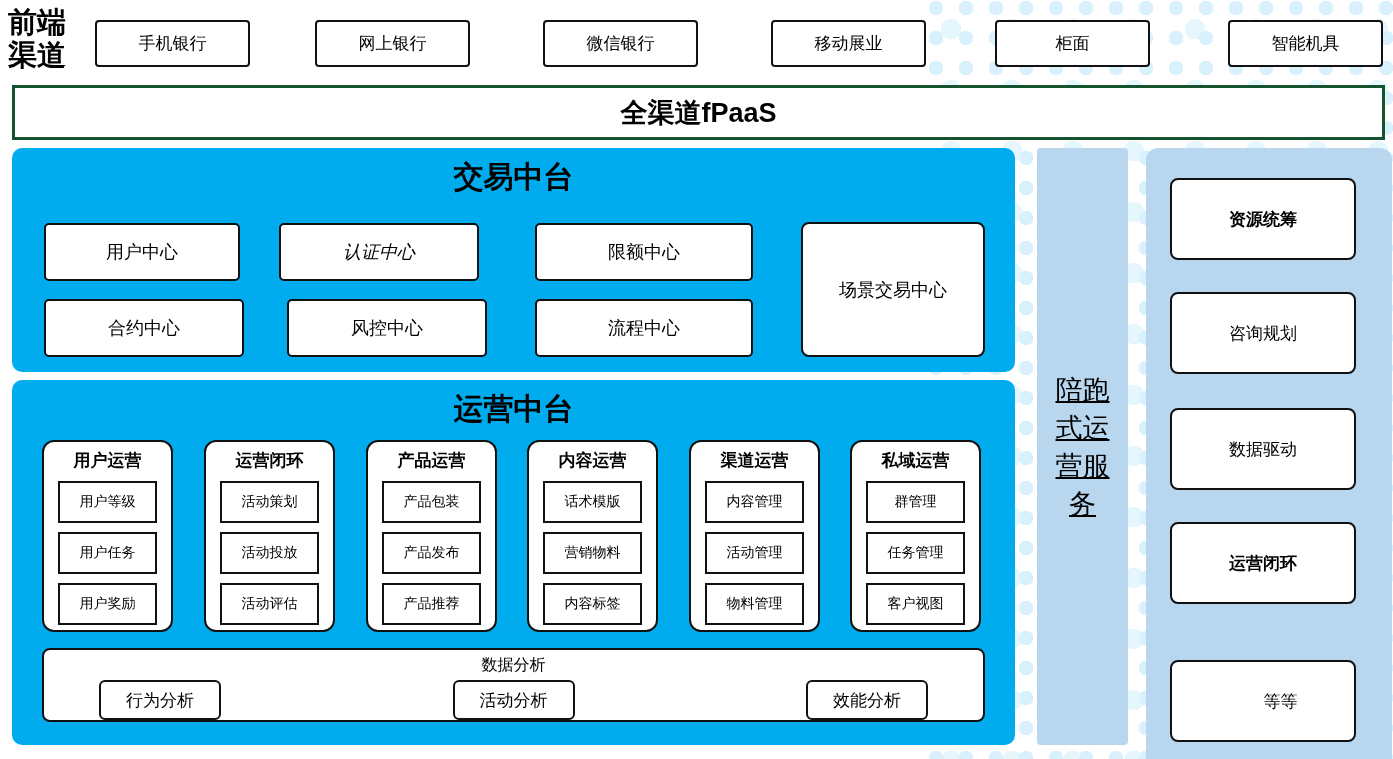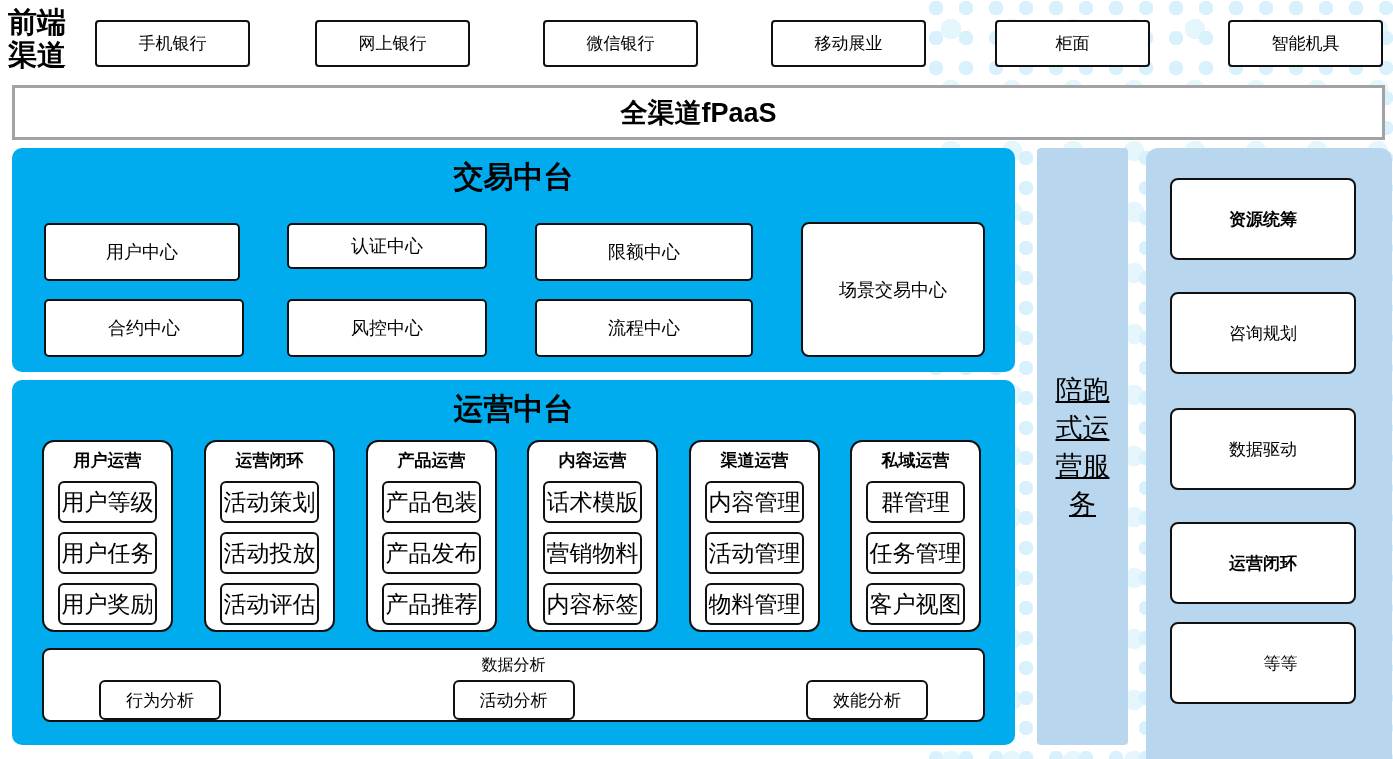--- a/index.html
+++ b/index.html
@@ -34,54 +34,54 @@
   .chan {
     position: absolute; top: 20px;
     width: 155px; height: 47px;
     background: #fff; border: 2px solid #111; border-radius: 4px;
     display: flex; align-items: center; justify-content: center;
     font-size: 17px; z-index: 2;
   }
   .fpaas {
     position: absolute; left: 12px; top: 85px;
     width: 1373px; height: 55px;
-    background: #fff; border: 3px solid #a3a3a3;
+    background: #fff; border: 3px solid #14532d;
     display: flex; align-items: center; justify-content: center;
     font-size: 27px; font-weight: bold; z-index: 2;
   }
   .section {
     position: absolute; left: 12px; width: 1003px;
     background: #00ACEE; border-radius: 10px; z-index: 2;
   }
   .trade { top: 148px; height: 224px; }
   .ops   { top: 380px; height: 365px; }
   .sec-title { text-align: center; font-size: 30px; font-weight: bold; margin-top: 9px; }
   .tbox {
     position: absolute; background: #fff; border: 2px solid #111; border-radius: 5px;
     display: flex; align-items: center; justify-content: center; font-size: 18px;
   }
   .t1 { left: 32px;  top: 75px;  width: 196px; height: 58px; }
-  .t2 { left: 275px; top: 75px;  width: 200px; height: 46px; }
+  .t2 { left: 267px; top: 75px;  width: 200px; height: 58px; font-style: italic; }
   .t3 { left: 523px; top: 75px;  width: 218px; height: 58px; }
   .t4 { left: 32px;  top: 151px; width: 200px; height: 58px; }
   .t5 { left: 275px; top: 151px; width: 200px; height: 58px; }
   .t6 { left: 523px; top: 151px; width: 218px; height: 58px; }
   .t-tall { left: 789px; top: 74px; width: 184px; height: 135px; border-radius: 8px; }
   .op-col {
     position: absolute; top: 60px; width: 131px; height: 192px;
     background: #fff; border: 2px solid #111; border-radius: 12px;
     display: flex; flex-direction: column; align-items: center;
   }
   .c0 { left: 30px; }  .c1 { left: 192px; } .c2 { left: 354px; }
   .c3 { left: 515px; } .c4 { left: 677px; } .c5 { left: 838px; }
   .op-col-title { font-size: 17px; font-weight: 600; margin-top: 7px; }
   .op-item {
     width: 99px; height: 42px; margin-top: 9px;
-    background: #fff; border: 2px solid #111; border-radius: 6px;
-    display: flex; align-items: center; justify-content: center; font-size: 23px;
+    background: #fff; border: 2px solid #111; border-radius: 0;
+    display: flex; align-items: center; justify-content: center; font-size: 14px;
   }
   .da-band {
     position: absolute; left: 30px; top: 268px; width: 943px; height: 74px;
     background: #fff; border: 2px solid #111; border-radius: 8px;
   }
   .da-title { text-align: center; font-size: 16px; margin-top: 5px; }
   .da-row { display: flex; justify-content: space-between; padding: 0 55px; margin-top: 4px; }
   .da-item {
     width: 122px; height: 40px;
     background: #fff; border: 2px solid #111; border-radius: 6px;
@@ -100,21 +100,21 @@
     position: absolute; left: 1146px; top: 148px; width: 246px; height: 682px;
     background: #B8D7EF; border-radius: 12px; z-index: 2;
   }
   .rp-box {
     position: absolute; left: 24px; width: 186px; height: 82px;
     background: #fff; border: 2px solid #111; border-radius: 8px;
     display: flex; align-items: center; justify-content: center; font-size: 17px;
   }
   .rp-box.bold { font-weight: bold; }
   .rp0 { top: 30px; }  .rp1 { top: 144px; } .rp2 { top: 260px; }
-  .rp3 { top: 374px; } .rp4 { top: 474px; padding-left: 35px; }
+  .rp3 { top: 374px; } .rp4 { top: 512px; padding-left: 35px; }
 </style>
 </head>
 <body>
 
 <div class="canvas">
 
   <div class="dots"></div>
 
   <div class="front-label">
     <div>前端</div>

